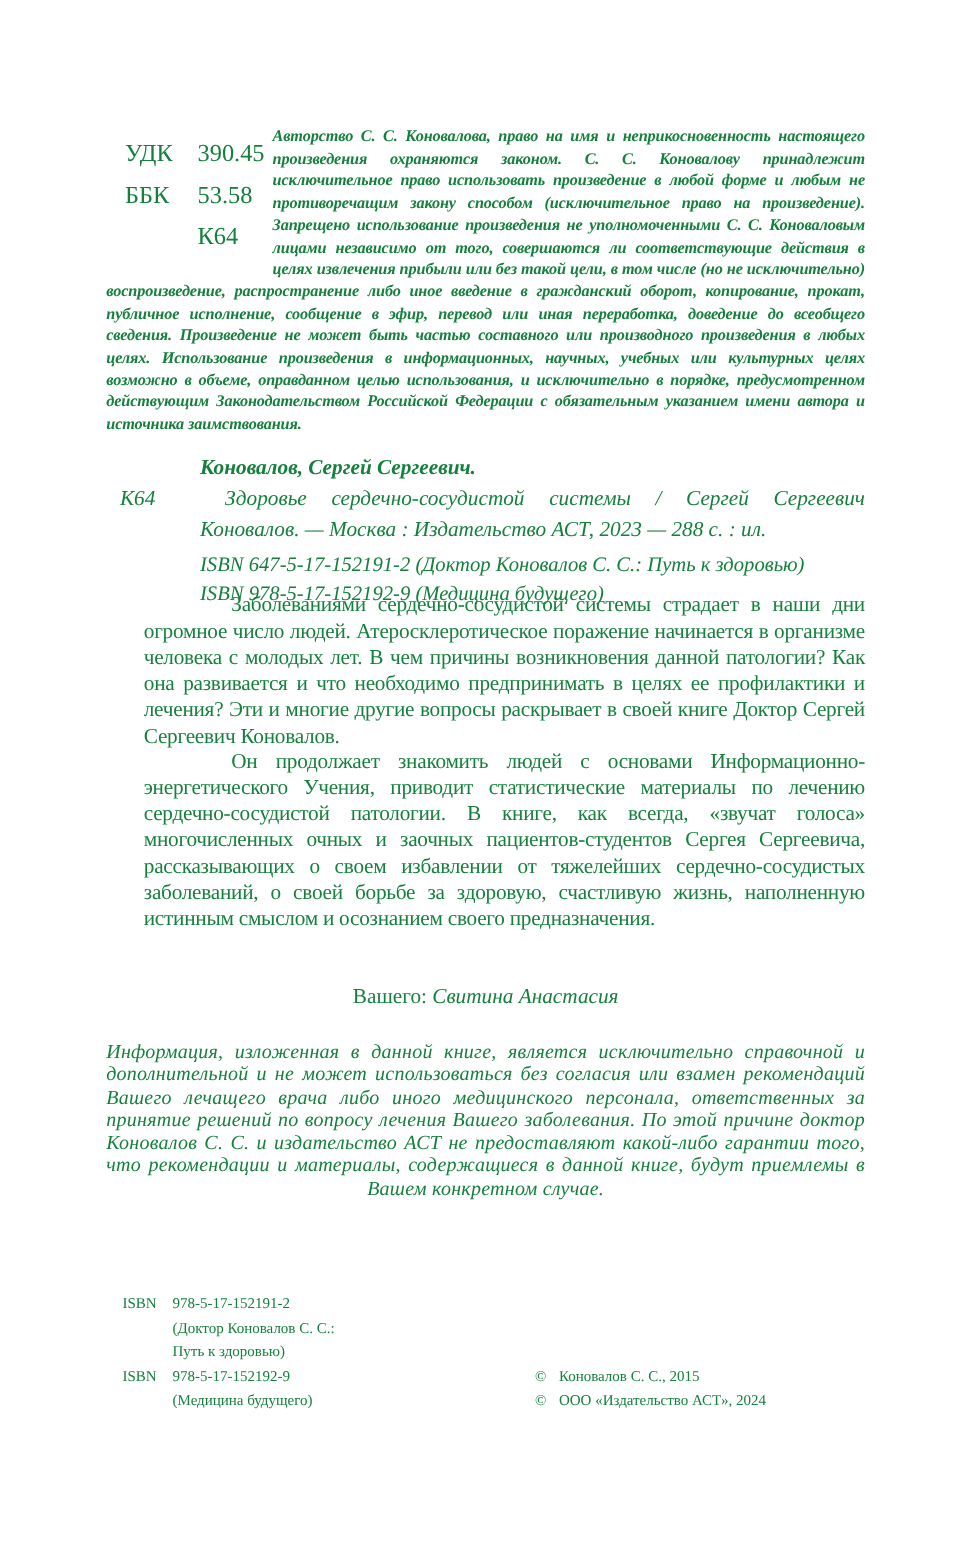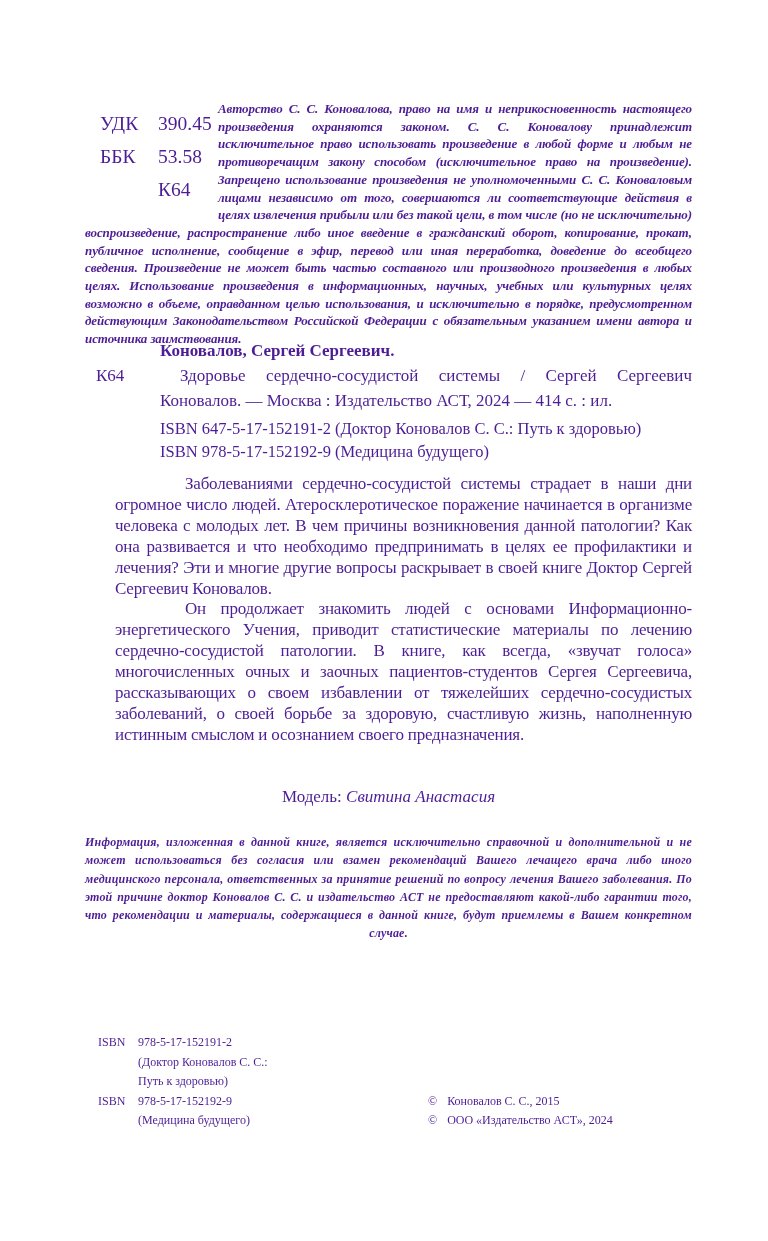--- a/index.html
+++ b/index.html
@@ -2,21 +2,21 @@
 <html lang="ru"><head>
 <meta charset="utf-8">
 <style>
   html, body { margin: 0; padding: 0; background: #e8e8e8; }
   .page {
     position: relative;
     width: 768px;
     height: 1241px;
     margin: 0 auto;
     background: #ffffff;
-    color: #4c1d95;
+    color: #15803d;
     font-family: "Liberation Serif", "DejaVu Serif", serif;
     overflow: hidden;
   }
   .col { position: absolute; left: 85px; width: 607px; }
 
   
   .legal-section { top: 100px; }
   .udc-block {
     float: left;
     width: 133px;
@@ -36,21 +36,21 @@
     margin: 0;
     font-style: italic;
     font-size: 13px;
     line-height: 17.7px;
     text-align: justify;
     letter-spacing: -0.1px;
     font-weight: bold;
   }
 
   
-  .catalog { top: 339px; }
+  .catalog { top: 362px; font-style: italic; }
   .catalog-heading {
     margin: 0 0 0 75px;
     font-weight: bold;
     font-size: 17px;
     line-height: 24px;
   }
   .catalog-entry { position: relative; }
   .catalog-sign {
     position: absolute;
     left: 11px;
@@ -91,26 +91,25 @@
     font-size: 17px;
     line-height: 22px;
   }
   .model-name { font-style: italic; }
 
   
   .disclaimer {
     top: 833px;
     margin: 0;
     font-style: italic;
-    font-size: 12px;
+    font-size: 16px;
     line-height: 18.3px;
     text-align: justify;
     text-align-last: center;
     letter-spacing: 0.2px;
-    font-weight: bold;
   }
 
   
   .footer { top: 1033px; font-size: 12px; line-height: 19.6px; }
   .isbn-label { display: inline-block; width: 40px; }
   .isbn-row, .isbn-cont { margin-left: 13px; }
   .isbn-cont { padding-left: 40px; }
   .copy-col {
     position: absolute;
     left: 343px;
@@ -135,33 +134,33 @@
         <span>К64</span>
       </div>
     </div>
     <p class="legal-text">Авторство С. С. Коновалова, право на имя и неприкосновенность настоящего произведения охраняются законом. С. С. Коновалову принадлежит исключительное право использовать произведение в любой форме и любым не противоречащим закону способом (исключительное право на произведение). Запрещено использование произведения не уполномоченными С. С. Коноваловым лицами независимо от того, совершаются ли соответствующие действия в целях извлечения прибыли или без такой цели, в том числе (но не исключительно) воспроизведение, распространение либо иное введение в гражданский оборот, копирование, прокат, публичное исполнение, сообщение в эфир, перевод или иная переработка, доведение до всеобщего сведения. Произведение не может быть частью составного или производного произведения в любых целях. Использование произведения в информационных, научных, учебных или культурных целях возможно в объеме, оправданном целью использования, и исключительно в порядке, предусмотренном действующим Законодательством Российской Федерации с обязательным указанием имени автора и источника заимствования.</p>
   </section>
 
   <section class="col catalog">
     <p class="catalog-heading">Коновалов, Сергей Сергеевич.</p>
     <div class="catalog-entry">
       <span class="catalog-sign">К64</span>
-      <p class="catalog-desc">Здоровье сердечно-сосудистой системы / Сергей Сергеевич Коновалов. — Москва : Издательство  АСТ, 2024 — 414 с. : ил.</p>
+      <p class="catalog-desc">Здоровье сердечно-сосудистой системы / Сергей Сергеевич Коновалов. — Москва : Издательство  АСТ, 2023 — 288 с. : ил.</p>
     </div>
     <p class="catalog-isbn">ISBN 647-5-17-152191-2 (Доктор Коновалов С. С.: Путь к здоровью)</p>
     <p class="catalog-isbn">ISBN 978-5-17-152192-9 (Медицина будущего)</p>
   </section>
 
   <section class="col annotation">
     <p>Заболеваниями сердечно-сосудистой системы страдает в наши дни огромное число людей. Атеросклеротическое поражение начинается в организме человека с молодых лет. В чем причины возникновения данной патологии? Как она развивается и что необходимо предпринимать в целях ее профилактики и лечения? Эти и многие другие вопросы раскрывает в своей книге Доктор Сергей Сергеевич Коновалов.</p>
     <p>Он продолжает знакомить людей с основами Информационно-энергетического Учения, приводит статистические материалы по лечению сердечно-сосудистой патологии. В книге, как всегда, «звучат голоса» многочисленных очных и заочных пациентов-студентов Сергея Сергеевича, рассказывающих о своем избавлении от тяжелейших сердечно-сосудистых заболеваний, о своей борьбе за здоровую, счастливую жизнь, наполненную истинным смыслом и осознанием своего предназначения.</p>
   </section>
 
   <p class="col model-credit">
-    <span>Модель:</span>
+    <span>Вашего:</span>
     <span class="model-name">Свитина Анастасия</span>
   </p>
 
   <p class="col disclaimer">Информация, изложенная в данной книге, является исключительно справочной и дополнительной и не может использоваться без согласия или взамен рекомендаций Вашего лечащего врача либо иного медицинского персонала, ответственных за принятие решений по вопросу лечения Вашего заболевания. По этой причине доктор Коновалов С. С. и издательство АСТ не предоставляют какой-либо гарантии того, что рекомендации и материалы, содержащиеся в данной книге, будут приемлемы в Вашем конкретном случае.</p>
 
   <section class="col footer">
     <div class="isbn-col">
       <div class="isbn-row">
         <span class="isbn-label">ISBN</span><span>978-5-17-152191-2</span>
       </div>

